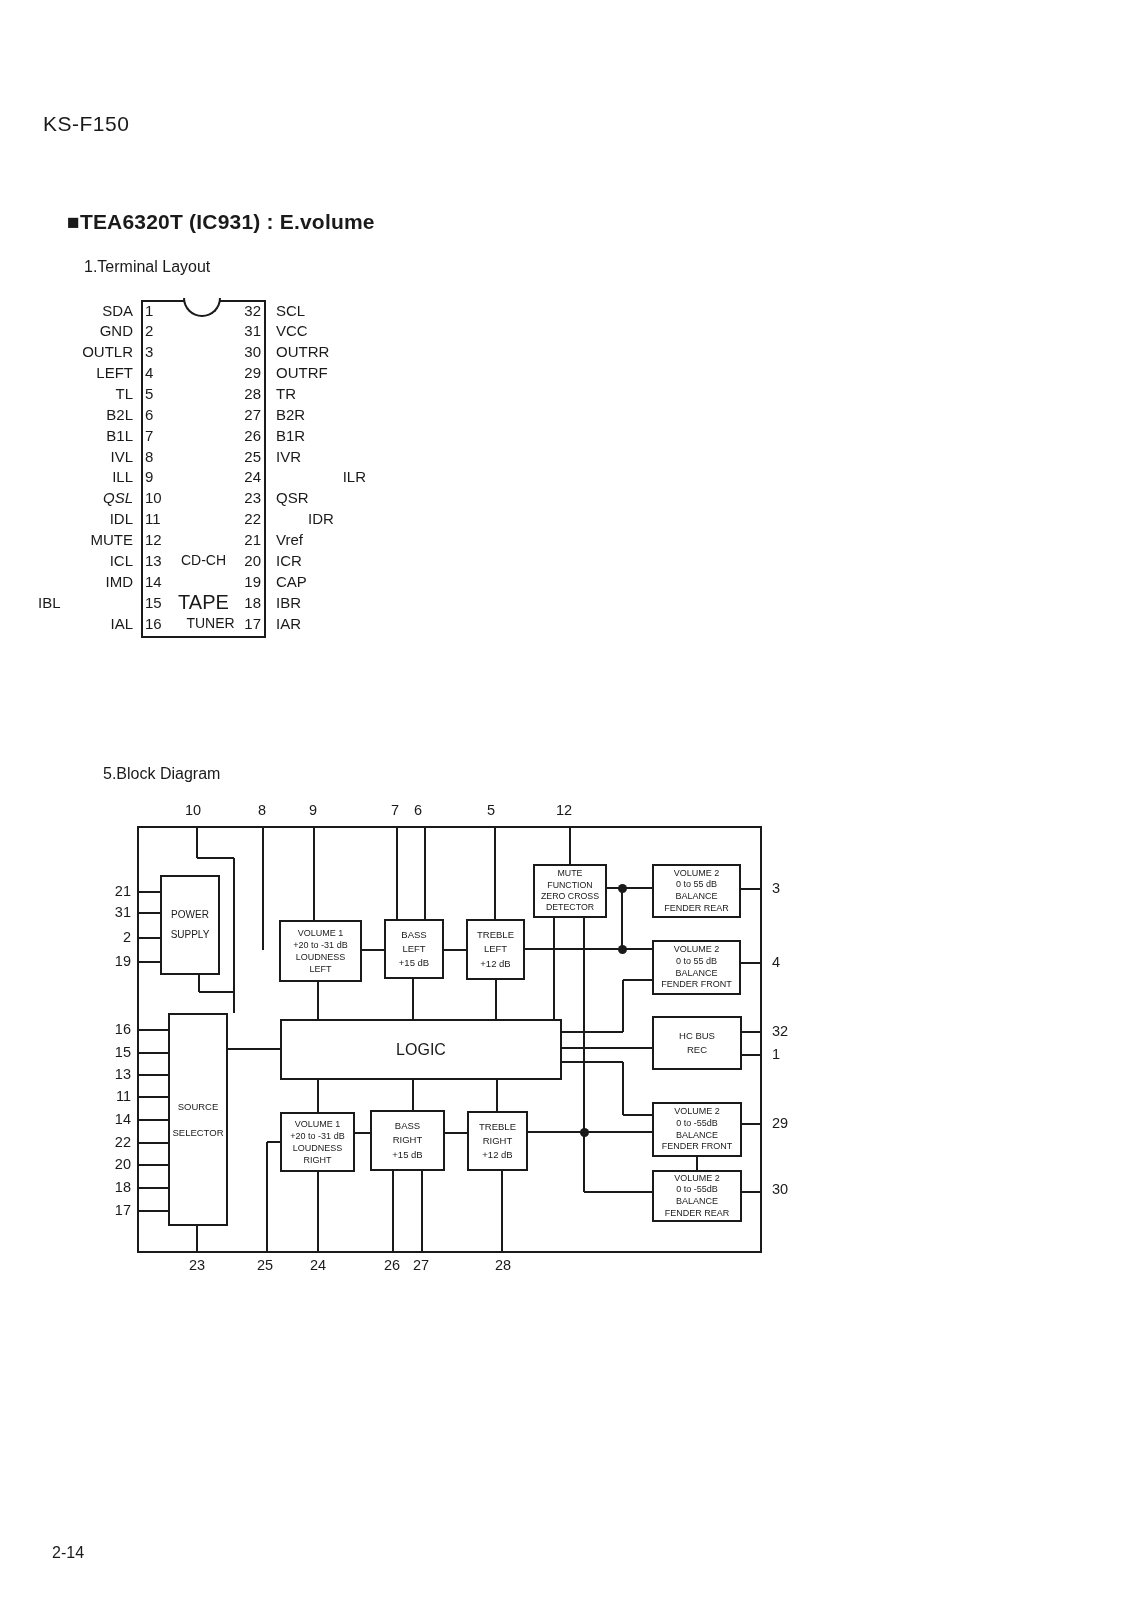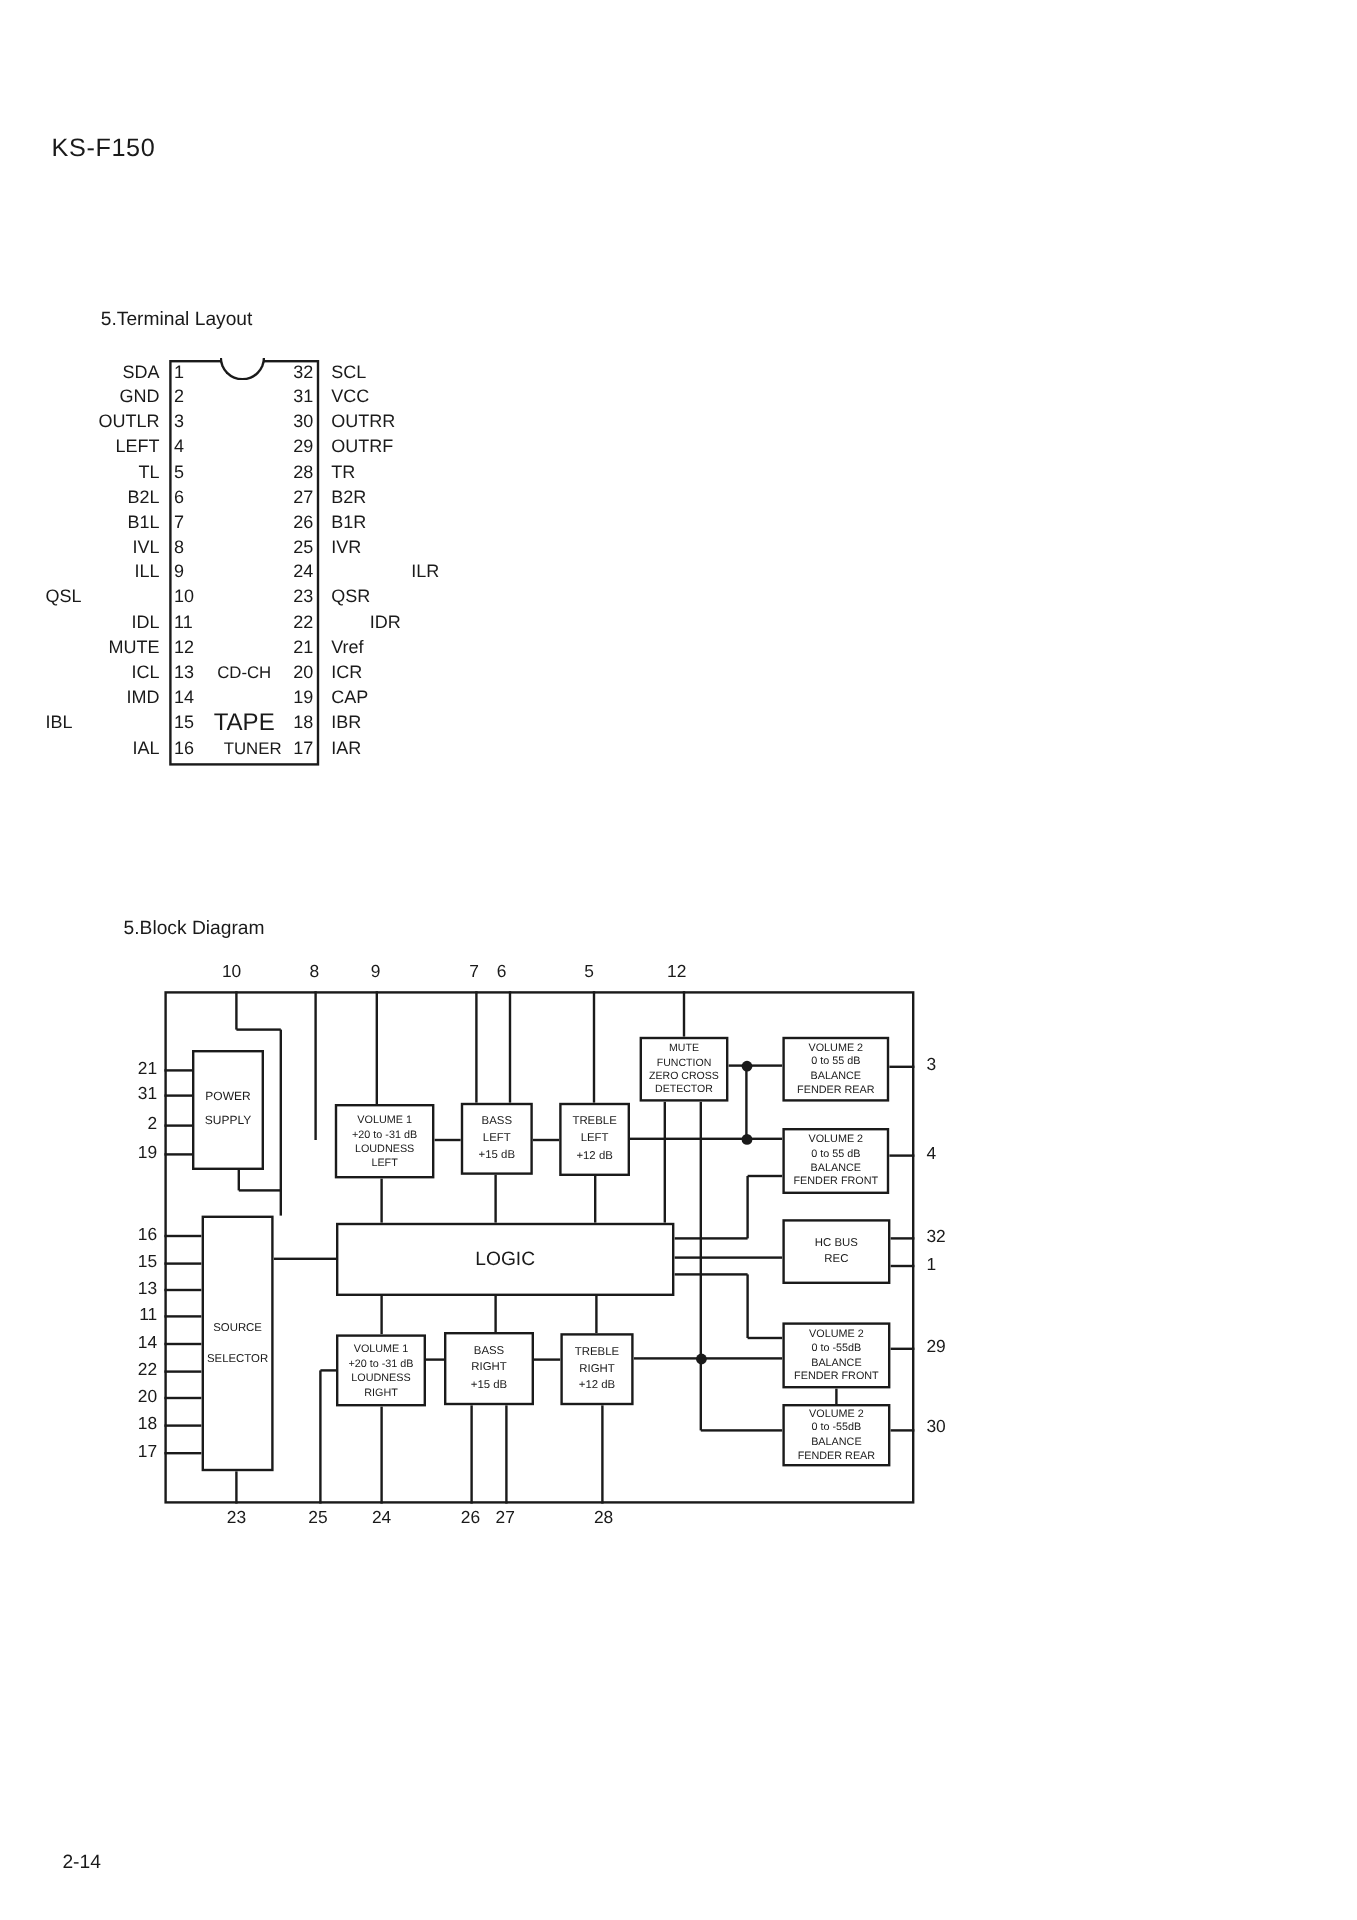--- a/index.html
+++ b/index.html
@@ -31,21 +31,22 @@
     border:2px solid #1a1a1a;box-sizing:border-box;z-index:0;
   }
   .hdr{position:absolute;white-space:pre;}
 </style>
 </head>
 <body>
 
 <div id="page">
 
   <div class="hdr" style="left:43px;top:112px;font-size:21px;letter-spacing:0.5px;">KS-F150</div>
-  <div class="hdr" style="left:84px;top:258px;font-size:16px;">5.Terminal Layout</div>
+  <div class="hdr" style="left:67px;top:210px;font-size:21px;font-weight:bold;letter-spacing:0.2px;">■TEA6320T (IC931) : E.volume</div>
+  <div class="hdr" style="left:84px;top:258px;font-size:16px;">1.Terminal Layout</div>
   <div class="hdr" style="left:103px;top:765px;font-size:16px;">5.Block Diagram</div>
   <div class="hdr" style="left:52px;top:1544px;font-size:16px;">2-14</div>
 
   <div>
     <div id="term-body"></div>
     <div id="term-notch"></div>
     <div id="term-rows">
         <div class="trow" style="left: 38px; top: 301px; width: 95px; text-align: right;">SDA</div>
         <div class="trow" style="left: 145px; top: 301px; width: 40px; text-align: left;">1</div>
         <div class="trow" style="left: 141px; top: 301px; width: 120px; text-align: right;">32</div>
@@ -75,21 +76,21 @@
         <div class="trow" style="left: 141px; top: 426px; width: 120px; text-align: right;">26</div>
         <div class="trow" style="left: 276px; top: 426px; width: 90px; text-align: left;">B1R</div>
         <div class="trow" style="left: 38px; top: 447px; width: 95px; text-align: right;">IVL</div>
         <div class="trow" style="left: 145px; top: 447px; width: 40px; text-align: left;">8</div>
         <div class="trow" style="left: 141px; top: 447px; width: 120px; text-align: right;">25</div>
         <div class="trow" style="left: 276px; top: 447px; width: 90px; text-align: left;">IVR</div>
         <div class="trow" style="left: 38px; top: 467px; width: 95px; text-align: right;">ILL</div>
         <div class="trow" style="left: 145px; top: 467px; width: 40px; text-align: left;">9</div>
         <div class="trow" style="left: 141px; top: 467px; width: 120px; text-align: right;">24</div>
         <div class="trow" style="left: 276px; top: 467px; width: 90px; text-align: right;">ILR</div>
-        <div class="trow" style="left: 38px; top: 488px; width: 95px; text-align: left;">QSL</div>
+        <div class="trow" style="left: 38px; top: 488px; width: 95px; text-align: right; font-style: italic;">QSL</div>
         <div class="trow" style="left: 145px; top: 488px; width: 40px; text-align: left;">10</div>
         <div class="trow" style="left: 141px; top: 488px; width: 120px; text-align: right;">23</div>
         <div class="trow" style="left: 276px; top: 488px; width: 90px; text-align: left;">QSR</div>
         <div class="trow" style="left: 38px; top: 509px; width: 95px; text-align: right;">IDL</div>
         <div class="trow" style="left: 145px; top: 509px; width: 40px; text-align: left;">11</div>
         <div class="trow" style="left: 141px; top: 509px; width: 120px; text-align: right;">22</div>
         <div class="trow" style="left: 276px; top: 509px; width: 90px; text-align: center;">IDR</div>
         <div class="trow" style="left: 38px; top: 530px; width: 95px; text-align: right;">MUTE</div>
         <div class="trow" style="left: 145px; top: 530px; width: 40px; text-align: left;">12</div>
         <div class="trow" style="left: 141px; top: 530px; width: 120px; text-align: right;">21</div>

